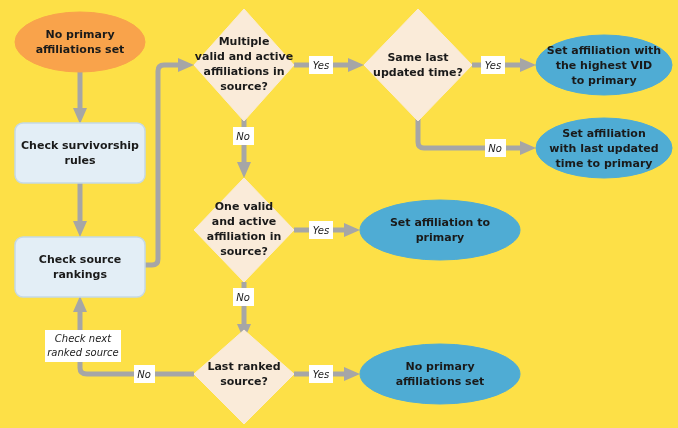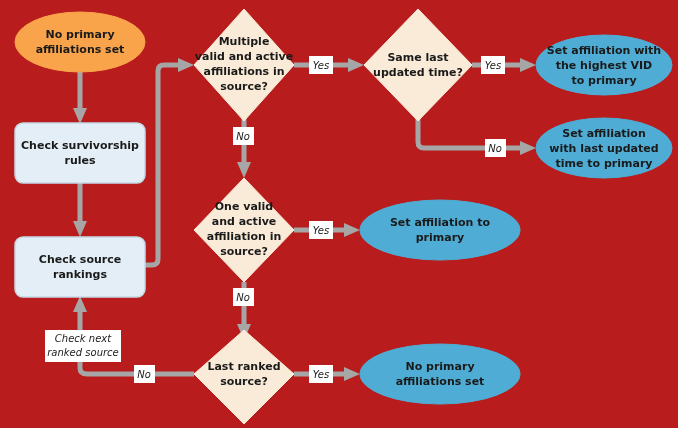--- a/index.html
+++ b/index.html
@@ -4,21 +4,21 @@
 <style>
   html, body {
     margin: 0;
     padding: 0;
     background: #ffffff;
   }
   #canvas {
     position: relative;
     width: 678px;
     height: 428px;
-    background: #b91c1c;
+    background: #fde047;
     overflow: hidden;
     font-family: "DejaVu Sans", "Liberation Sans", sans-serif;
   }
   svg#flow {
     position: absolute;
     left: 0;
     top: 0;
     width: 678px;
     height: 428px;
   }

